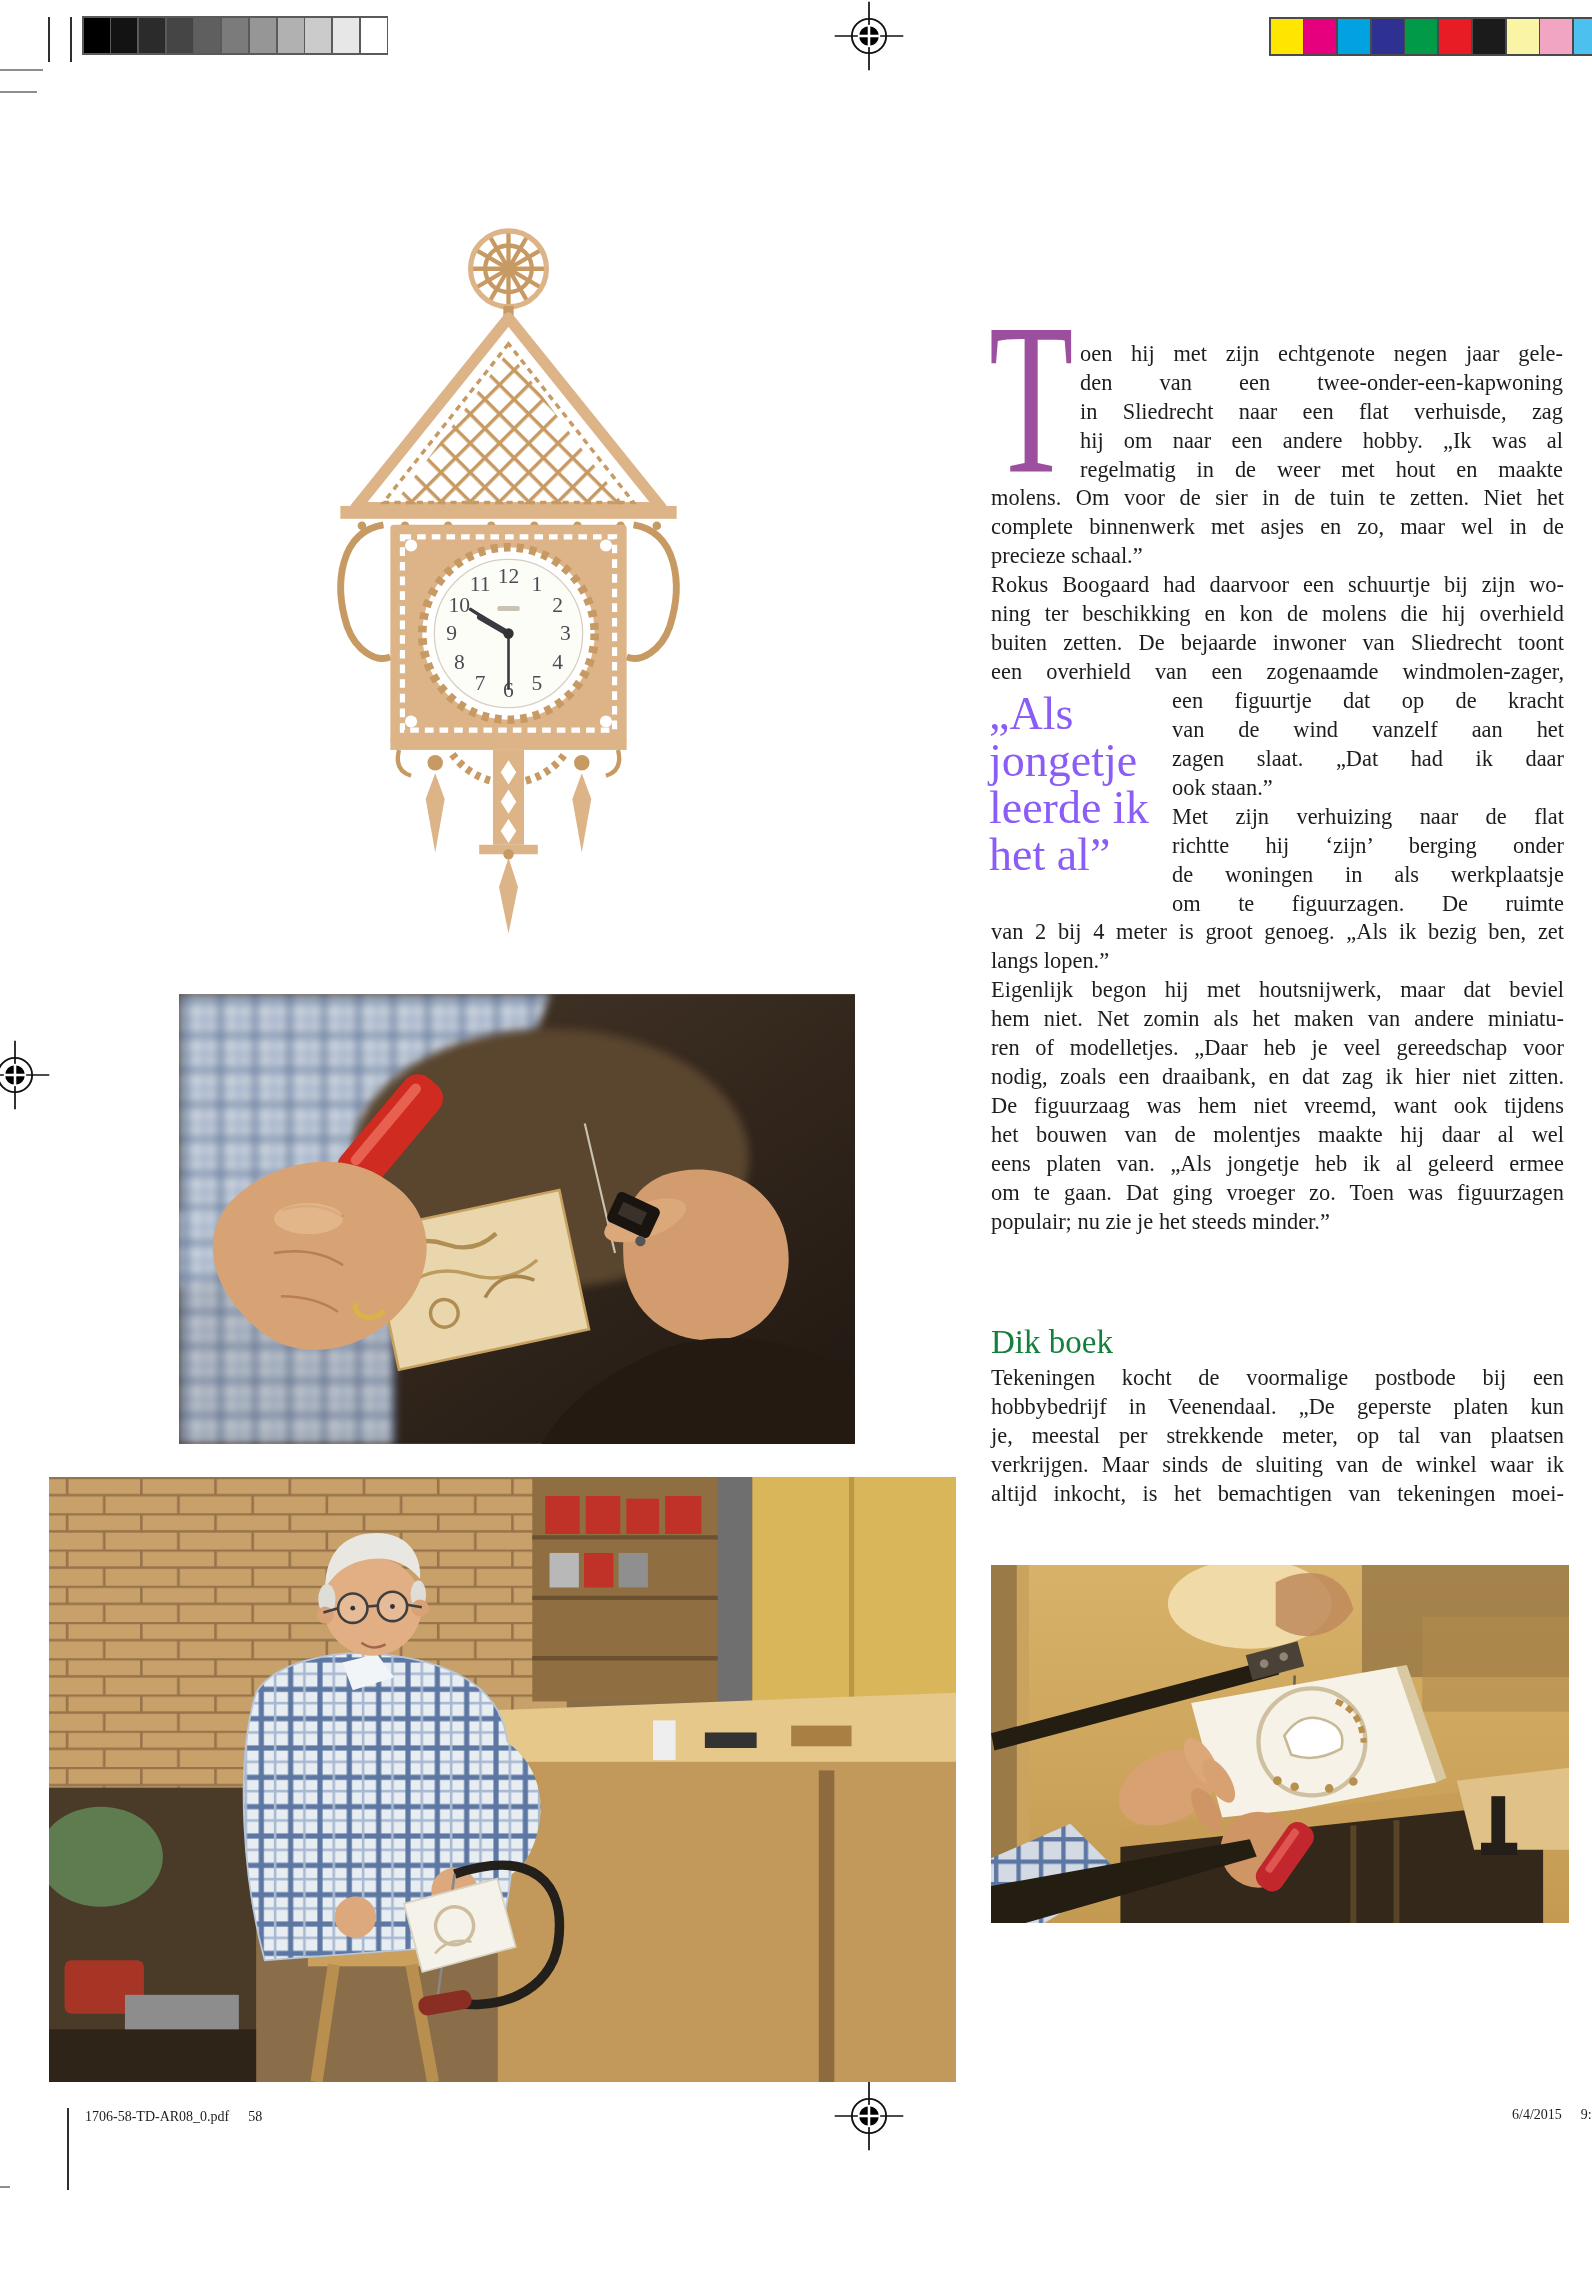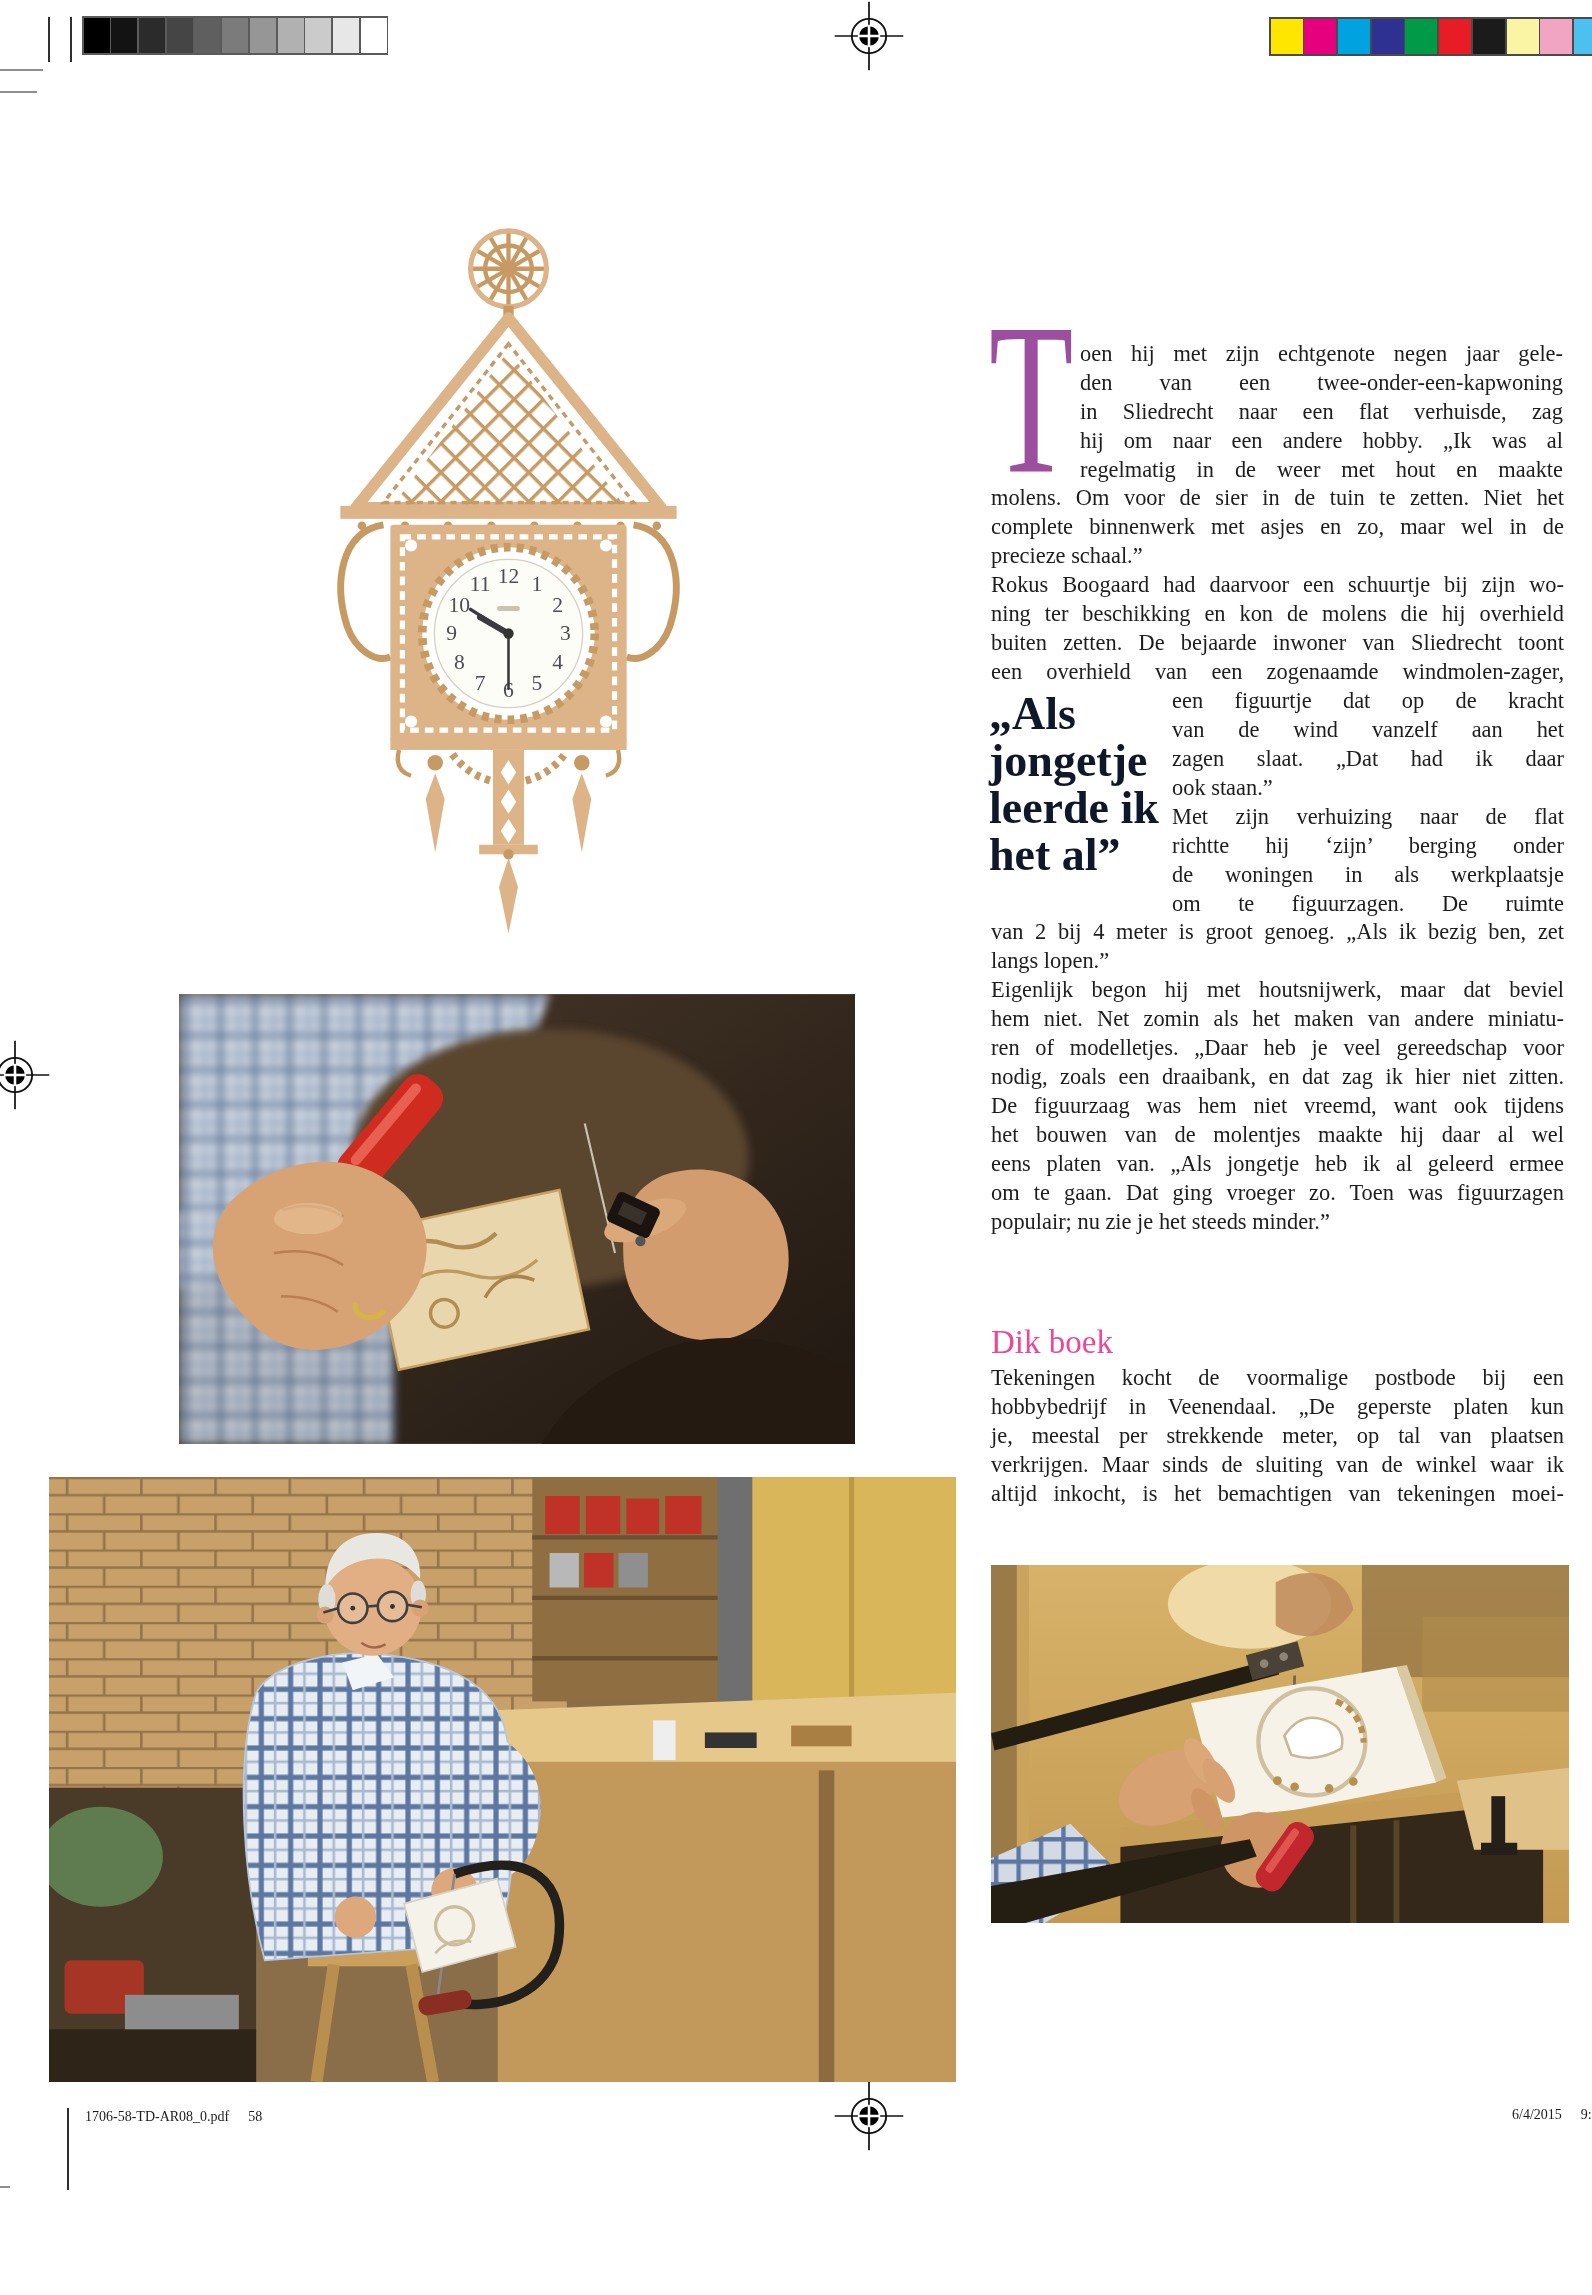--- a/index.html
+++ b/index.html
@@ -391,21 +391,21 @@
   <div class="lines" style="left:991px;top:483px;width:573px">
       <div class="tl just">molens. Om voor de sier in de tuin te zetten. Niet het</div>
       <div class="tl just">complete binnenwerk met asjes en zo, maar wel in de</div>
       <div class="tl fl">precieze schaal.”</div>
       <div class="tl just">Rokus Boogaard had daarvoor een schuurtje bij zijn wo-</div>
       <div class="tl just">ning ter beschikking en kon de molens die hij overhield</div>
       <div class="tl just">buiten zetten. De bejaarde inwoner van Sliedrecht toont</div>
       <div class="tl just">een overhield van een zogenaamde windmolen-zager,</div>
     </div>
 
-  <div class="pullquote" style="left: 989px; top: 690px; width: 259px; color: #0f172a; font-weight: bold;">
+  <div class="pullquote" style="left: 989px; top: 690px; width: 259px; color: #8b5cf6;">
     <div>„Als</div>
     <div>jongetje</div>
     <div>leerde ik</div>
     <div>het al”</div>
   </div>
 
   <div class="lines" style="left:1172px;top:686px;width:392px">
       <div class="tl just">een figuurtje dat op de kracht</div>
       <div class="tl just">van de wind vanzelf aan het</div>
       <div class="tl just">zagen slaat. „Dat had ik daar</div>
@@ -423,21 +423,21 @@
       <div class="tl just">hem niet. Net zomin als het maken van andere miniatu-</div>
       <div class="tl just">ren of modelletjes. „Daar heb je veel gereedschap voor</div>
       <div class="tl just">nodig, zoals een draaibank, en dat zag ik hier niet zitten.</div>
       <div class="tl just">De figuurzaag was hem niet vreemd, want ook tijdens</div>
       <div class="tl just">het bouwen van de molentjes maakte hij daar al wel</div>
       <div class="tl just">eens platen van. „Als jongetje heb ik al geleerd ermee</div>
       <div class="tl just">om te gaan. Dat ging vroeger zo. Toen was figuurzagen</div>
       <div class="tl fl">populair; nu zie je het steeds minder.”</div>
     </div>
 
-  <div class="subhead" style="left: 991px; top: 1324px; color: #ec4899;">Dik boek</div>
+  <div class="subhead" style="left: 991px; top: 1324px; color: #15803d;">Dik boek</div>
 
   <div class="lines" style="left:991px;top:1363px;width:573px">
       <div class="tl just">Tekeningen kocht de voormalige postbode bij een</div>
       <div class="tl just">hobbybedrijf in Veenendaal. „De geperste platen kun</div>
       <div class="tl just">je, meestal per strekkende meter, op tal van plaatsen</div>
       <div class="tl just">verkrijgen. Maar sinds de sluiting van de winkel waar ik</div>
       <div class="tl just">altijd inkocht, is het bemachtigen van tekeningen moei-</div>
     </div>
 
   <div class="cropv" style="left:67px;top:2108px;height:82px"></div>

